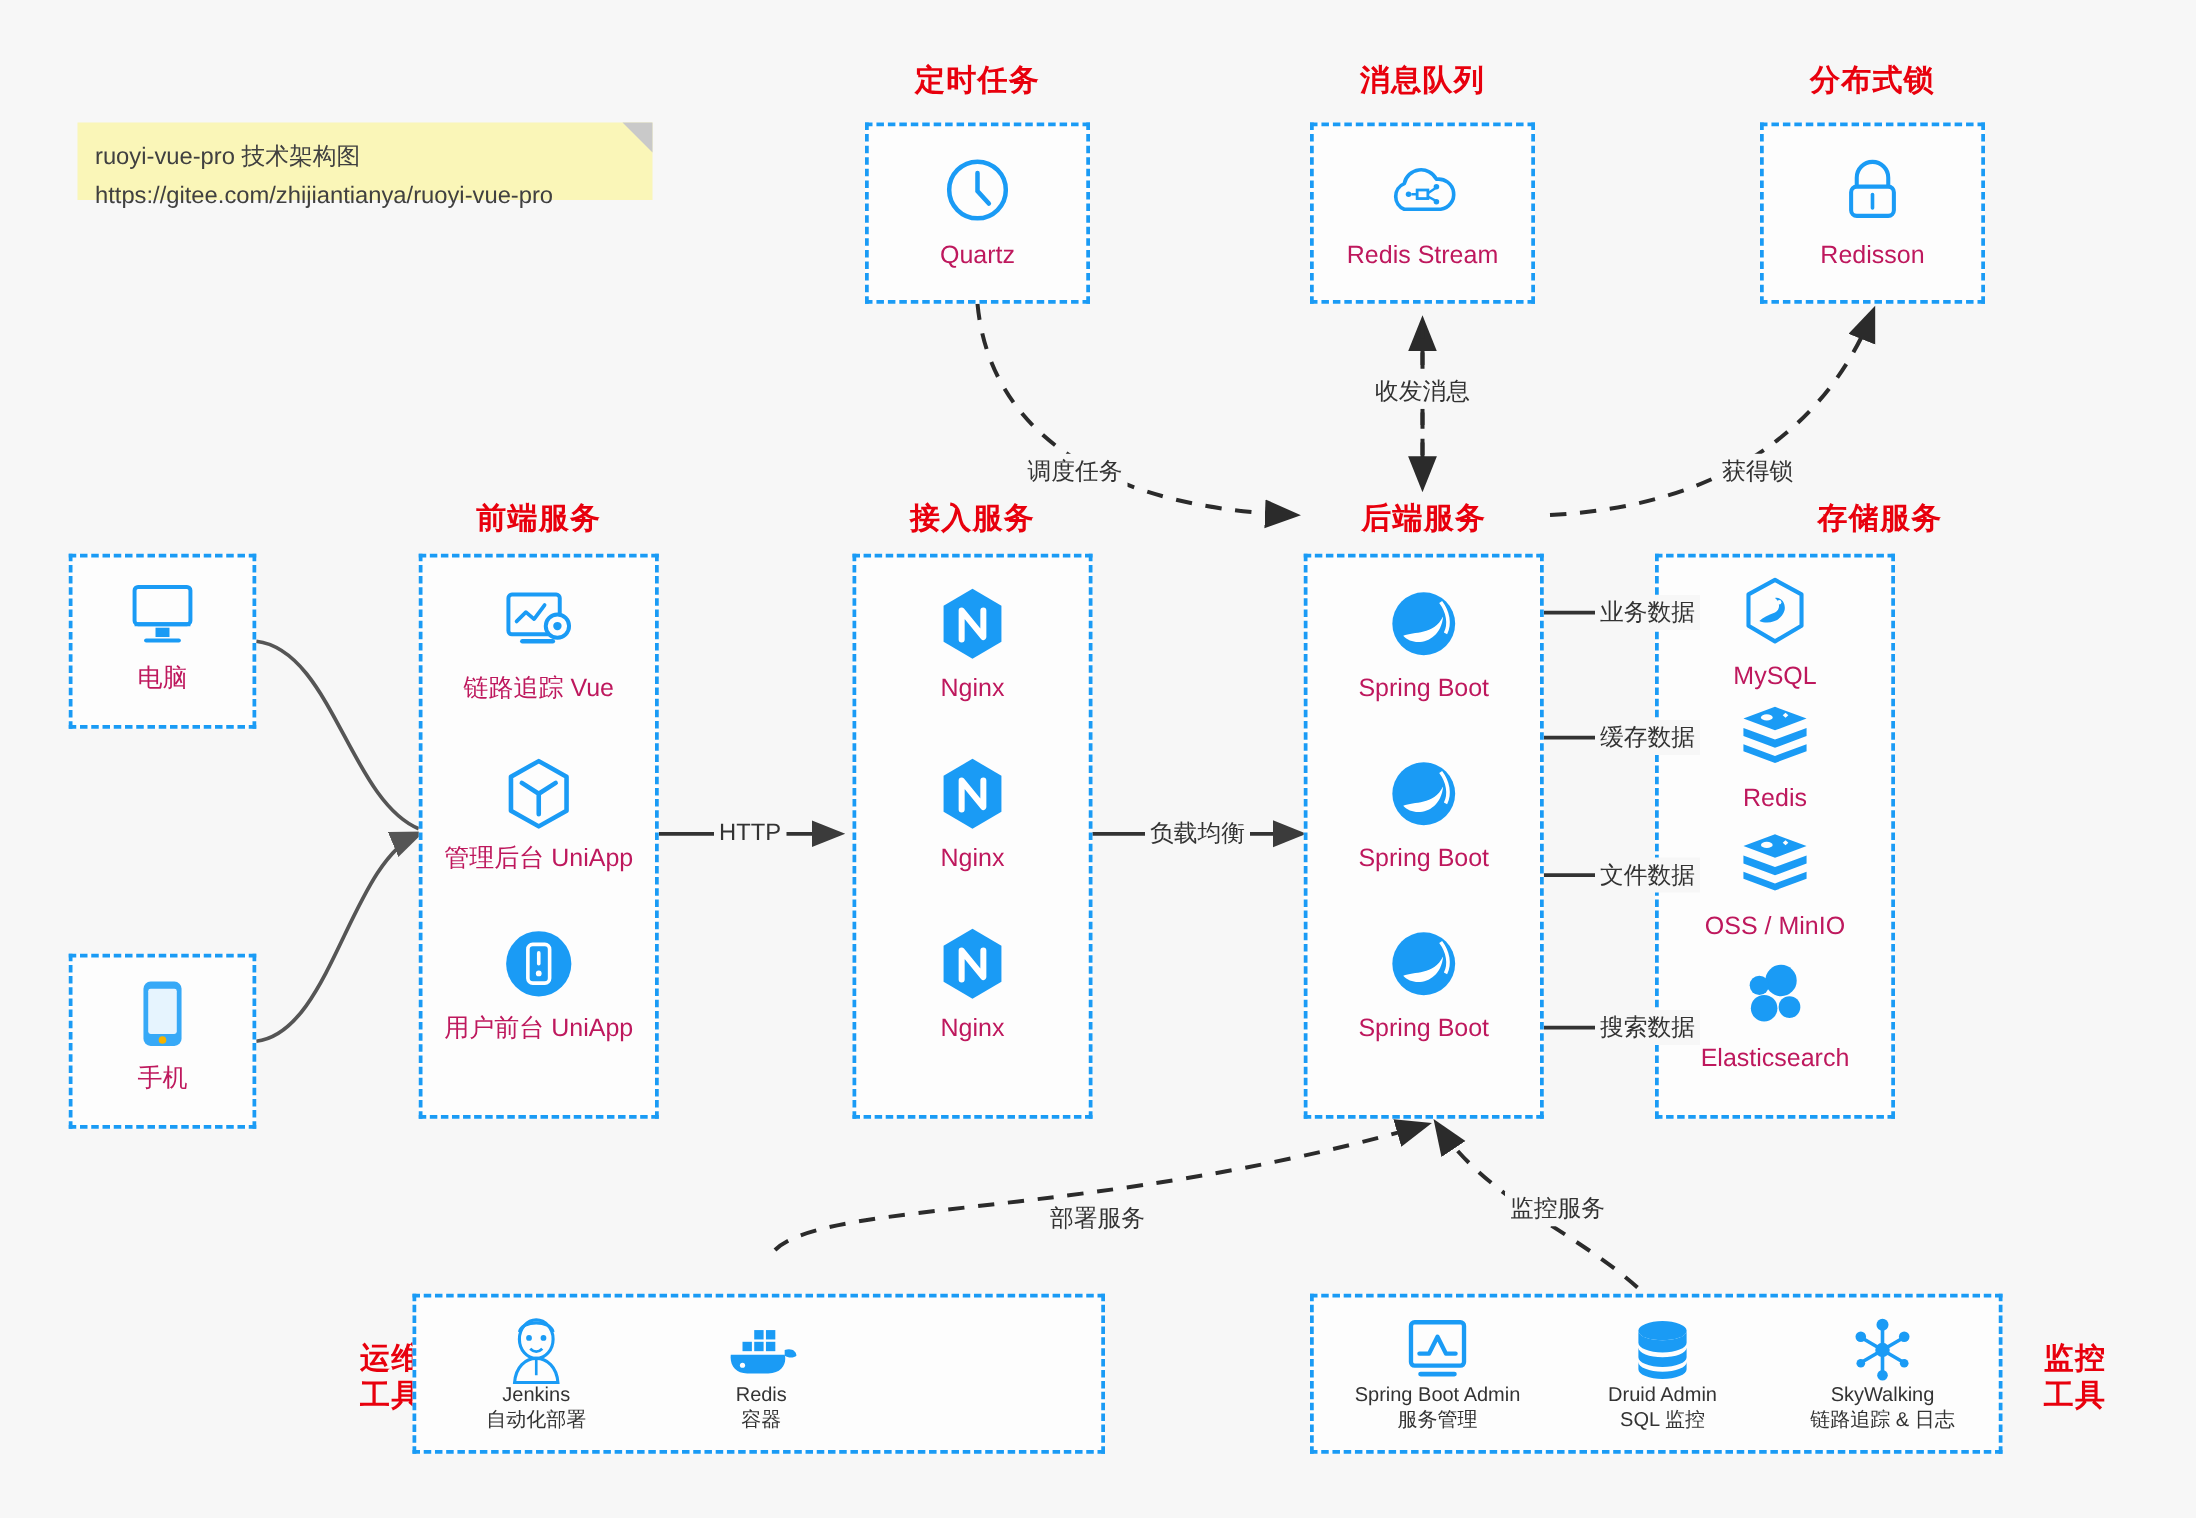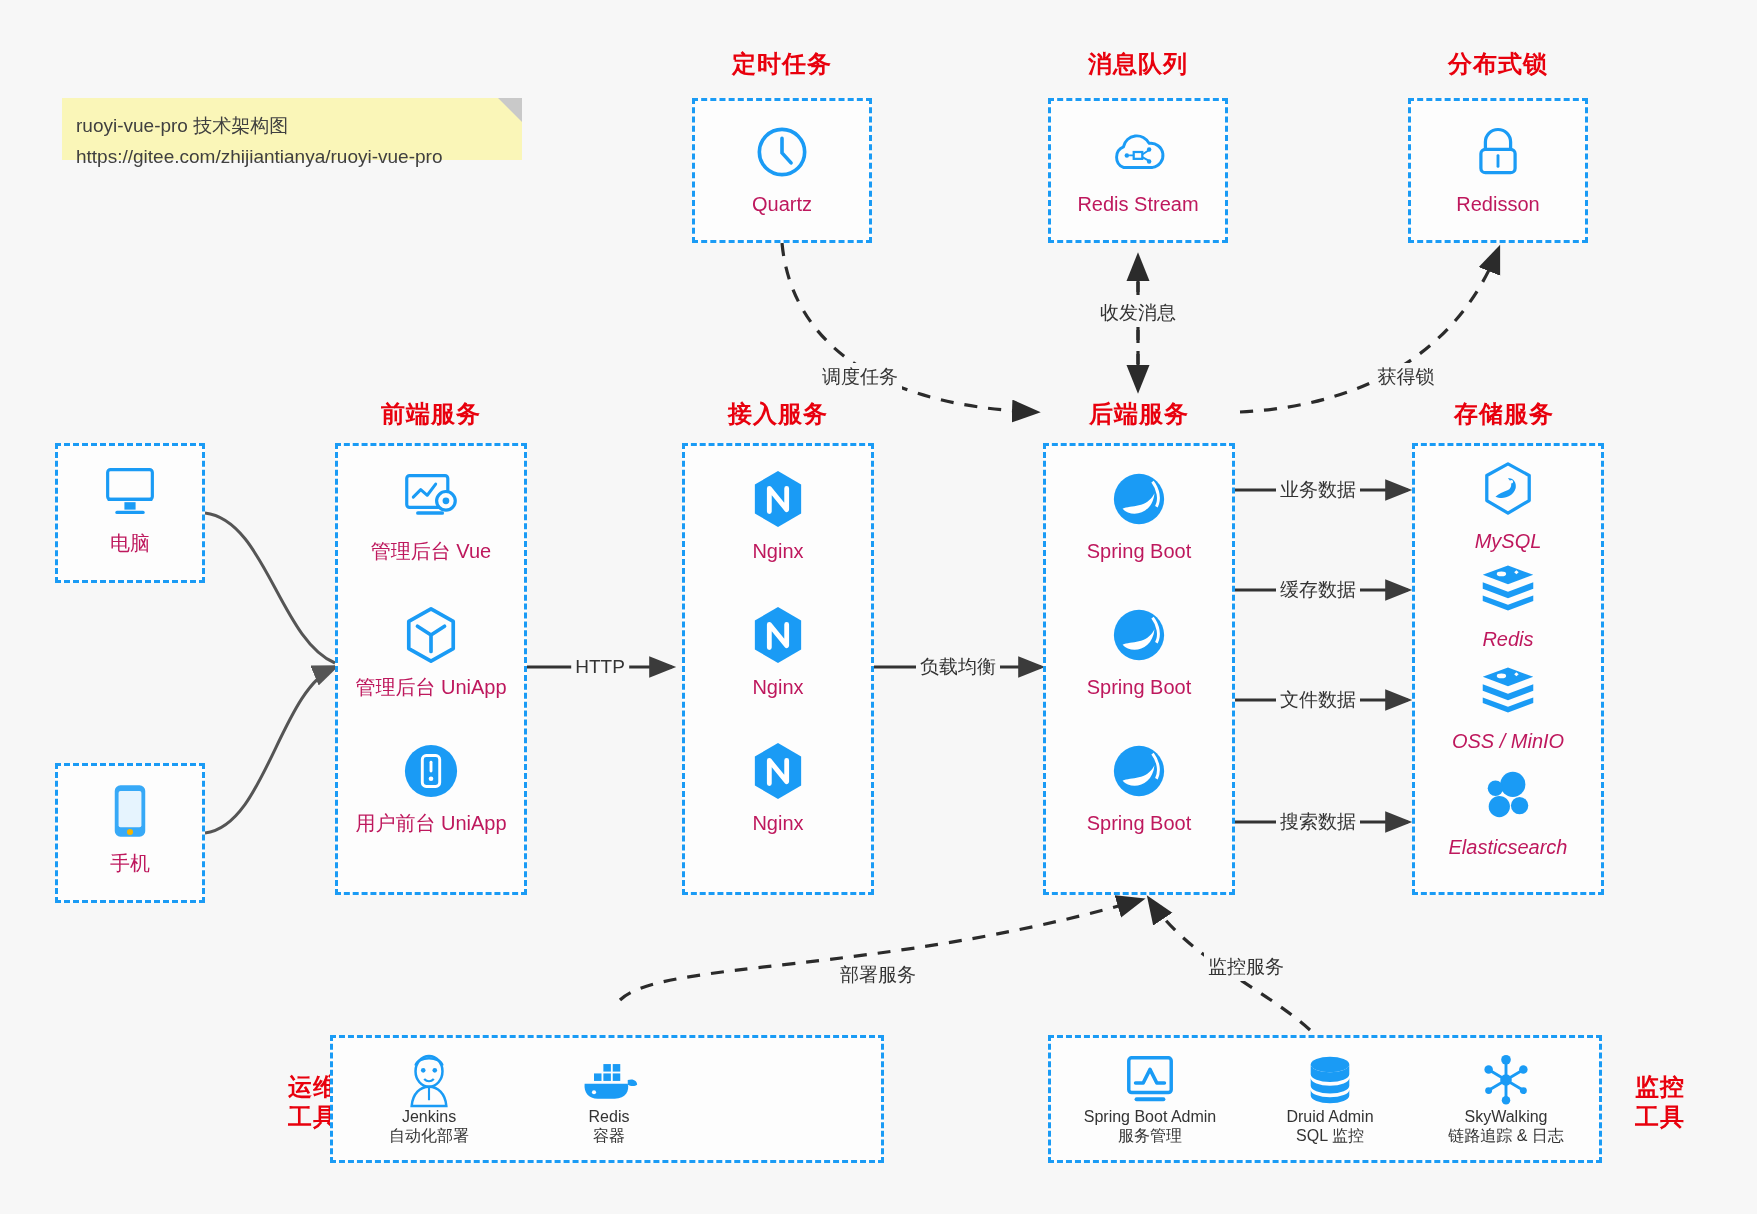--- a/index.html
+++ b/index.html
@@ -180,21 +180,21 @@
     <div class="node" style="top:22px;">
       <div class="ico">
         <svg width="60" height="56" viewBox="0 0 64 60">
           <rect x="6" y="5" width="44" height="34" rx="3" fill="none" stroke="#1a9bf5" stroke-width="3.4"></rect>
           <path d="M13 28 L21 20 L28 26 L37 14" fill="none" stroke="#1a9bf5" stroke-width="3.2" stroke-linecap="round" stroke-linejoin="round"></path>
           <path d="M18 45 L44 45" stroke="#1a9bf5" stroke-width="4" stroke-linecap="round"></path>
           <circle cx="48" cy="32" r="10" fill="#fdfdfd" stroke="#1a9bf5" stroke-width="3.4"></circle>
           <circle cx="48" cy="32" r="3.6" fill="#1a9bf5"></circle>
         </svg>
       </div>
-      <div class="lbl">管理后台 Vue</div>
+      <div class="lbl">链路追踪 Vue</div>
     </div>
     <div class="node" style="top:158px;">
       <div class="ico">
         <svg width="58" height="60" viewBox="0 0 60 62">
           <path d="M30 4 L53 17 L53 45 L30 58 L7 45 L7 17 Z" fill="none" stroke="#1a9bf5" stroke-width="3.8" stroke-linejoin="round"></path>
           <path d="M16 22 L30 31 L44 22 M30 31 L30 48" fill="none" stroke="#1a9bf5" stroke-width="3.8" stroke-linecap="round" stroke-linejoin="round"></path>
         </svg>
       </div>
       <div class="lbl">管理后台 UniApp</div>
     </div>
@@ -270,21 +270,21 @@
           <circle cx="30" cy="30" r="26" fill="#1a9bf5"></circle>
           <path d="M13 40 C22 50 44 46 46 24 C38 40 22 36 13 40 Z" fill="#fff"></path>
           <path d="M44 12 C50 20 52 30 48 38" fill="none" stroke="#fff" stroke-width="3"></path>
         </svg>
       </div>
       <div class="lbl">Spring Boot</div>
     </div>
   </div>
 
   <div class="ghead" style="left:1408px;top:398px;width:192px;">存储服务</div>
-  <div class="dbox" style="left:1412px;top:443px;width:192px;height:452px;font-style:italic;">
+  <div class="dbox" style="left:1324px;top:443px;width:192px;height:452px;">
     <div class="node" style="top:12px;">
       <div class="ico">
         <svg width="54" height="56" viewBox="0 0 56 58">
           <path d="M28 3 L50 15 L50 41 L28 54 L6 41 L6 15 Z" fill="none" stroke="#1a9bf5" stroke-width="3.4" stroke-linejoin="round"></path>
           <path d="M15 37 C22 40 33 38 36 28 C37 22 33 17 28 18 C33 22 32 28 28 30 C23 32 18 34 15 37 Z" fill="#1a9bf5"></path>
           <circle cx="31.5" cy="21.5" r="1.8" fill="#fdfdfd"></circle>
         </svg>
       </div>
       <div class="lbl">MySQL</div>
     </div>

